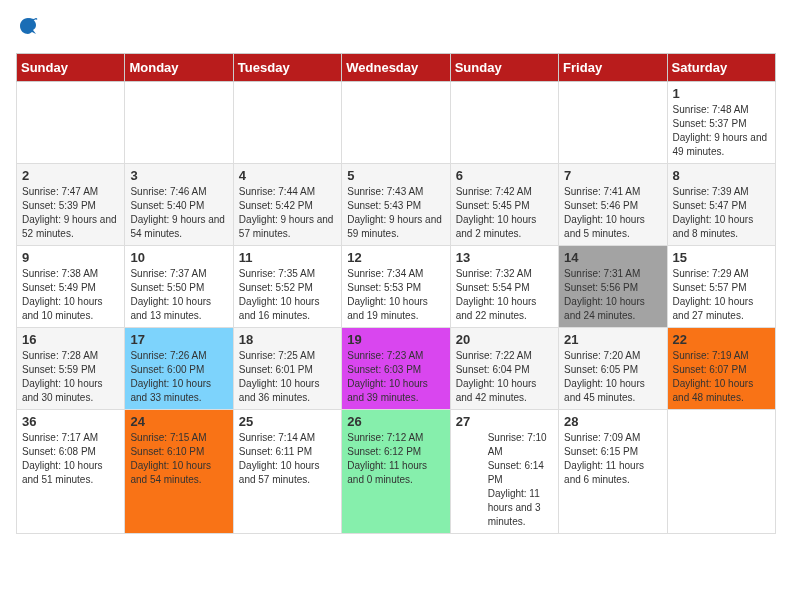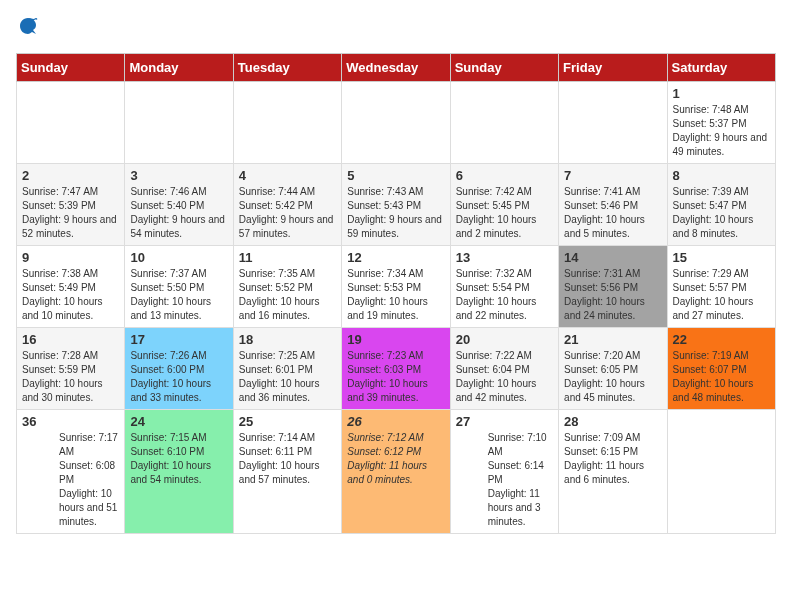--- a/index.html
+++ b/index.html
@@ -270,37 +270,37 @@
         <td style="background-color: #f97316;">
           <div class="day-number">22</div>
           <div class="day-info" style="white-space: pre-line;">Sunrise: 7:19 AM
 Sunset: 6:07 PM
 Daylight: 10 hours and 48 minutes.</div>
         </td>
       </tr>
       <tr>
         <td style="background-color: rgb(255, 255, 255);">
           <div class="day-number">36</div>
-          <div class="day-info" style="white-space: pre-line; margin-left: 37px;">Sunrise: 7:17 AM
+          <div class="day-info" style="white-space: pre-line;">Sunrise: 7:17 AM
 Sunset: 6:08 PM
 Daylight: 10 hours and 51 minutes.</div>
         </td>
-        <td style="background-color: #86efac;">
+        <td style="background-color: #f97316;">
           <div class="day-number">24</div>
           <div class="day-info" style="white-space: pre-line;">Sunrise: 7:15 AM
 Sunset: 6:10 PM
 Daylight: 10 hours and 54 minutes.</div>
         </td>
         <td style="background-color: rgb(255, 255, 255);">
           <div class="day-number">25</div>
           <div class="day-info" style="white-space: pre-line;">Sunrise: 7:14 AM
 Sunset: 6:11 PM
 Daylight: 10 hours and 57 minutes.</div>
         </td>
-        <td style="background-color: #fdba74; font-style: italic;">
+        <td style="background-color: #86efac;">
           <div class="day-number">26</div>
           <div class="day-info" style="white-space: pre-line;">Sunrise: 7:12 AM
 Sunset: 6:12 PM
 Daylight: 11 hours and 0 minutes.</div>
         </td>
         <td style="background-color: rgb(255, 255, 255);">
           <div class="day-number">27</div>
           <div class="day-info" style="white-space: pre-line; margin-left: 32px;">Sunrise: 7:10 AM
 Sunset: 6:14 PM
 Daylight: 11 hours and 3 minutes.</div>

